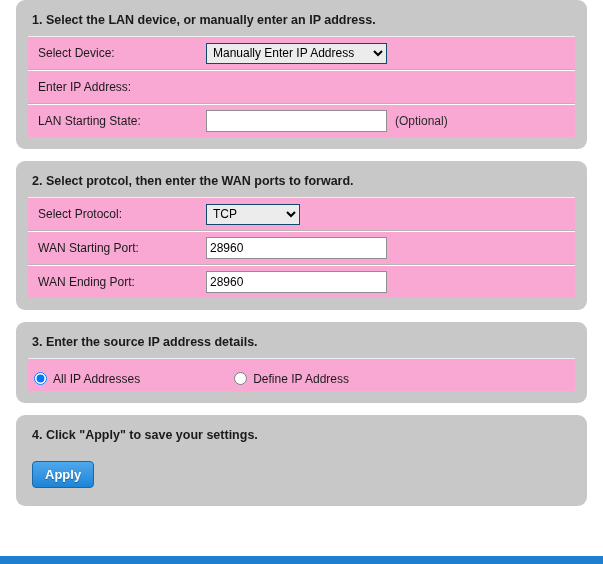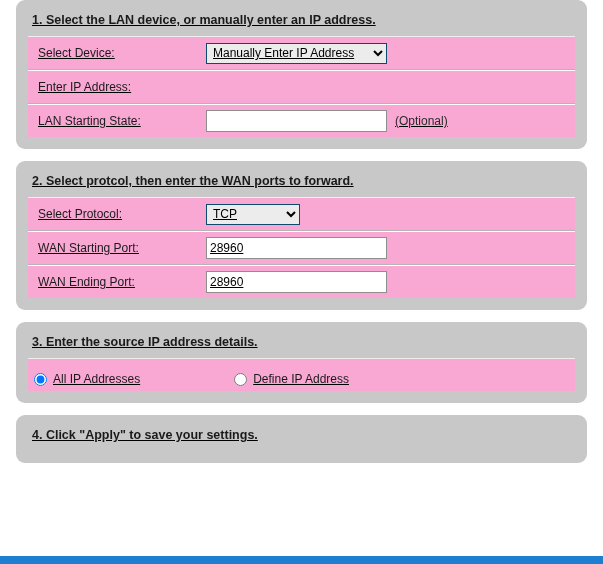--- a/index.html
+++ b/index.html
@@ -37,21 +37,20 @@
     height: 34px;
     background: #ffffff;
     border-radius: 0 0 50% 50%;
   }
 
   .page {
     position: absolute;
     left: 0;
     top: 0;
     width: 603px;
-    text-decoration: underline;
   }
 
   .panel {
     margin: 0 16px 12px 16px;
     background: #c8c8c8;
     border-radius: 9px;
     padding: 10px 12px 12px 12px;
   }
 
   .panel-title {
@@ -118,21 +117,21 @@
     color: #2a2a2a;
   }
 
   .radio-group {
     display: flex;
     align-items: center;
     flex: 1 1 auto;
   }
   .radio-item {
     display: flex;
-    align-items: center;
+    align-items: flex-start;
     font-size: 12px;
     color: #1a1a1a;
     margin-top: 8px;
   }
   .radio-item.second { margin-left: 94px; }
   .radio-item input { margin: 0 6px 0 0; }
 
   .apply-wrap {
     padding: 10px 4px 6px 4px;
   }
@@ -237,18 +236,21 @@
         <label class="radio-item second">
           <input type="radio" name="srcip" style="">
           <span>Define IP Address</span>
         </label>
       </div>
     </div>
   </div>
 
   <div class="panel">
     <div class="panel-title">4. Click "Apply" to save your settings.</div>
+    <div class="apply-wrap">
+      <button class="apply-btn">Apply</button>
+    </div>
   </div>
 
 </div>
 
 <div class="bottom-left-strip"></div>
 <div class="bottom-bar"></div>
 
 </body></html>

